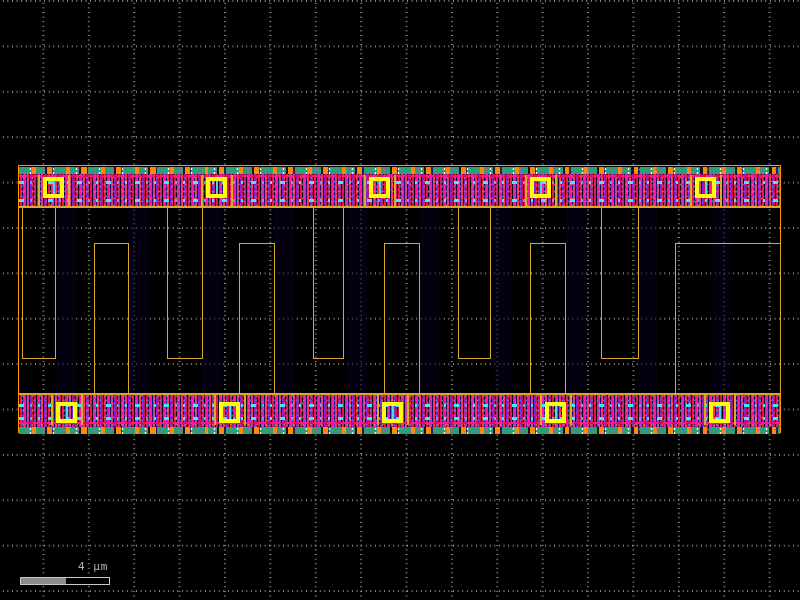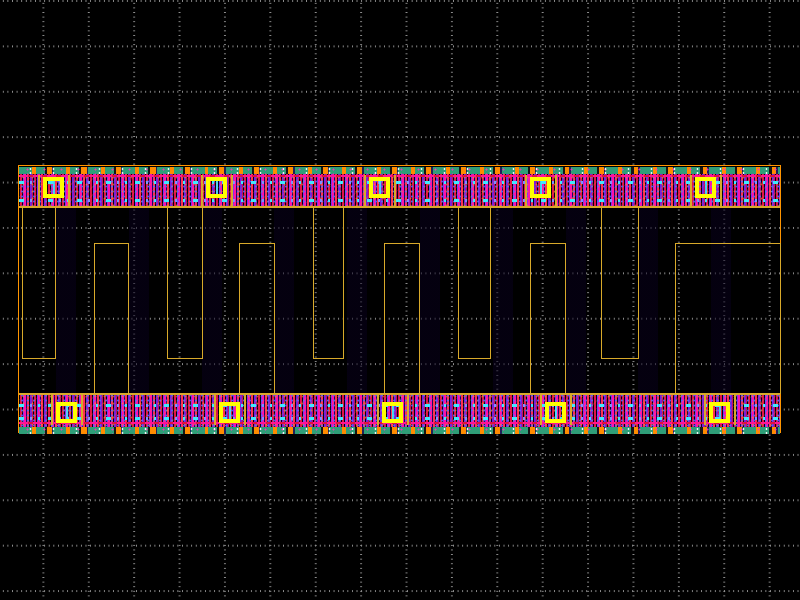--- a/index.html
+++ b/index.html
@@ -144,13 +144,19 @@
           <div class="pad-core"></div>
         </div>
         <div class="tick" style="position: absolute; left: 685px; top: 227px; height: 32px;"></div>
         <div class="tick" style="position: absolute; left: 715px; top: 227px; height: 32px;"></div>
         <div class="pad" style="left: 690px; top: 236px; position: absolute; width: 21px; height: 21px;">
           <div class="pad-core"></div>
         </div>
       </div>
   </div>
 
+  <div id="scalebar" style="left: 20px; top: 559px; width: 90px; height: 26px;">
+    <div class="label" style="left: 58px; top: 1px;">4 µm</div>
+    <div class="bar" style="left: 0px; top: 18px; width: 90px; height: 8px;">
+      <div class="fill" style="width: 45px;"></div>
+    </div>
+  </div>
 </div>
 
 </body></html>

